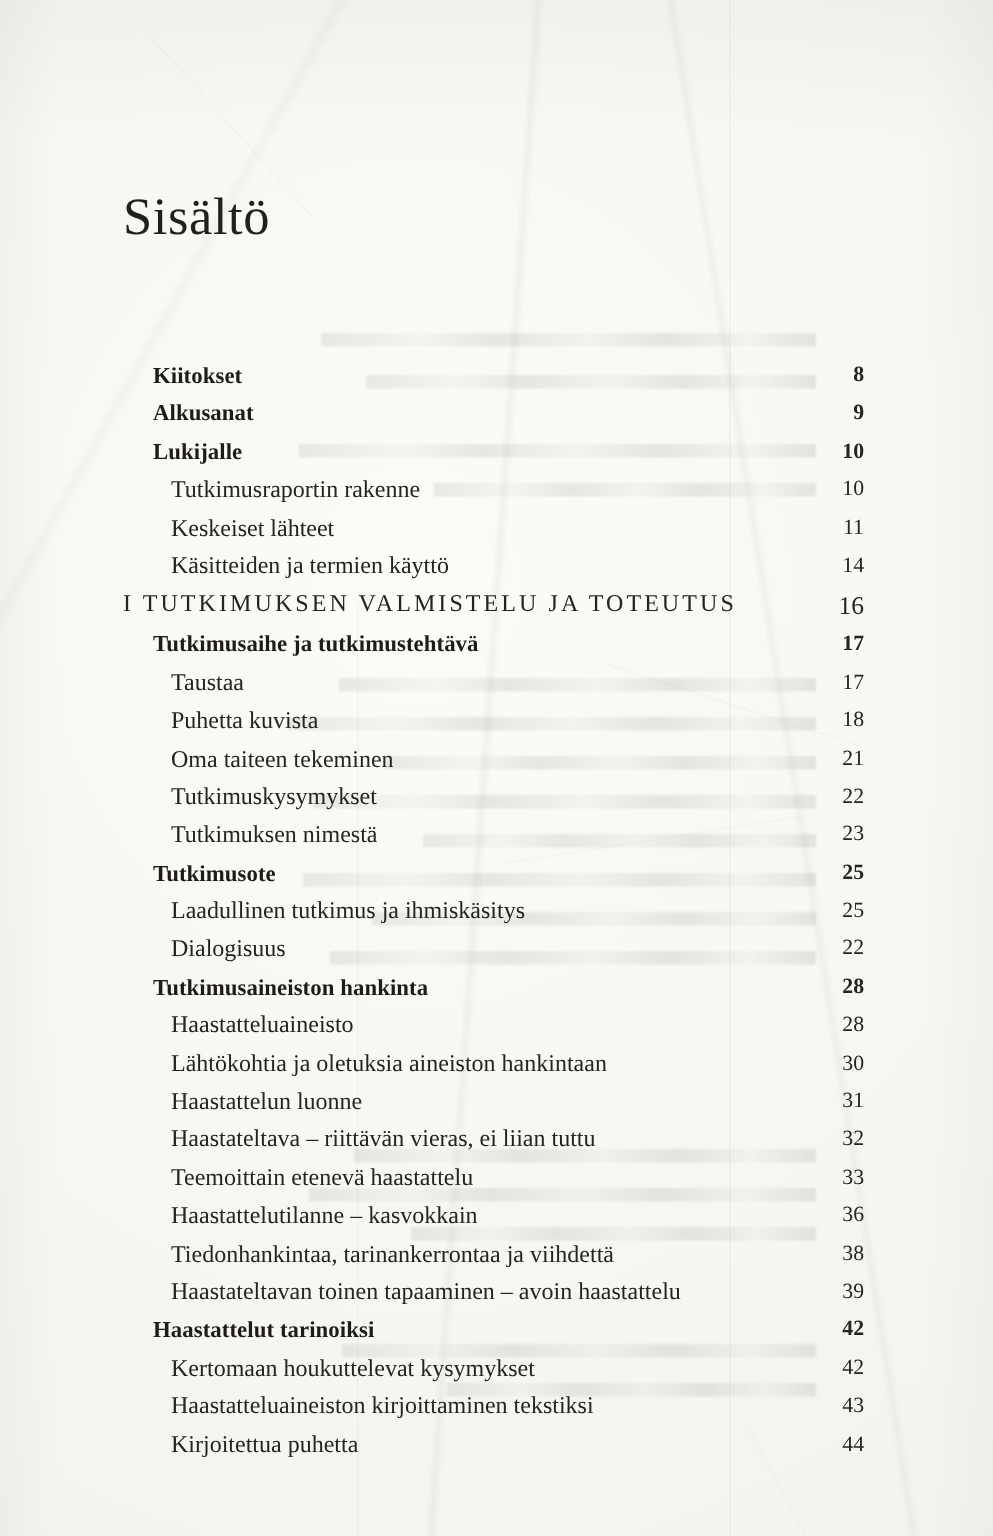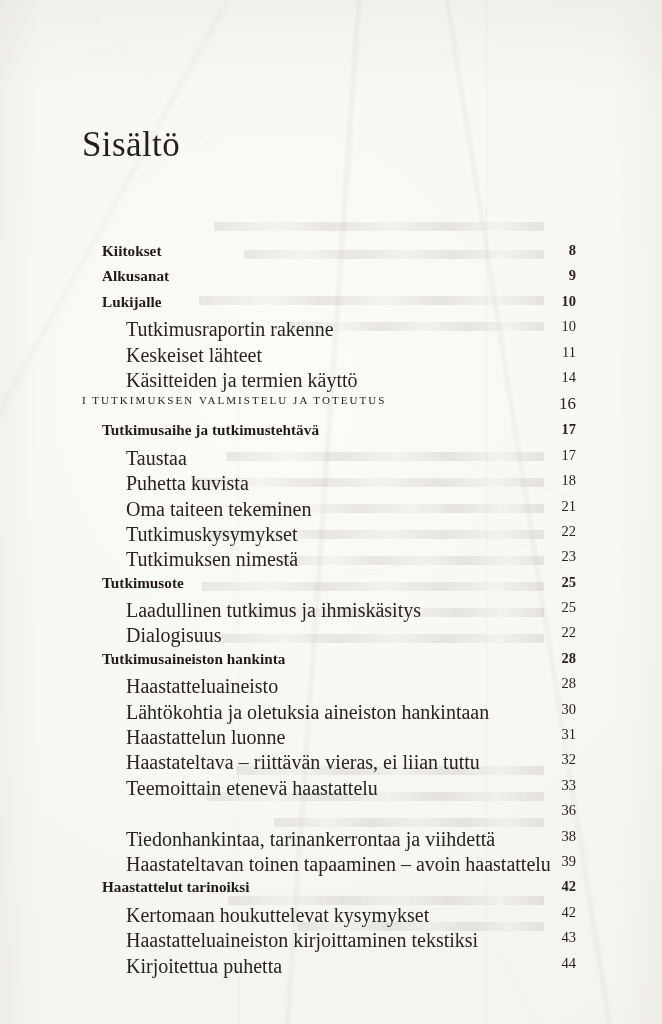--- a/index.html
+++ b/index.html
@@ -112,34 +112,34 @@
     left: 102px;
     font-weight: 700;
     font-size: 15.2px;
     letter-spacing: 0.05px;
     color: #1e1b18;
   }
   .row.lvl-bold .pageno { font-weight: 700; }
 
   
   .row.lvl-sub .label {
-    left: 126px;
+    left: 114px;
     font-weight: 400;
-    font-size: 20px;
+    font-size: 16px;
     color: #272420;
   }
 
   
   .row.lvl-part {
     height: 27px;
   }
   .row.lvl-part .label {
     left: 82px;
     font-weight: 400;
-    font-size: 11px;
+    font-size: 16px;
     letter-spacing: 2.05px;
     text-transform: uppercase;
     color: #262320;
   }
   .row.lvl-part .pageno {
     font-size: 17px;
   }
 </style>
 </head>
 <body>
@@ -260,20 +260,21 @@
         </div>
         <div class="row lvl-sub">
           <span class="label">Haastateltava – riittävän vieras, ei liian tuttu</span>
           <span class="pageno">32</span>
         </div>
         <div class="row lvl-sub">
           <span class="label">Teemoittain etenevä haastattelu</span>
           <span class="pageno">33</span>
         </div>
         <div class="row lvl-sub">
+          <span class="label">Haastattelutilanne – kasvokkain</span>
           <span class="pageno">36</span>
         </div>
         <div class="row lvl-sub">
           <span class="label">Tiedonhankintaa, tarinankerrontaa ja viihdettä</span>
           <span class="pageno">38</span>
         </div>
         <div class="row lvl-sub">
           <span class="label">Haastateltavan toinen tapaaminen – avoin haastattelu</span>
           <span class="pageno">39</span>
         </div>

